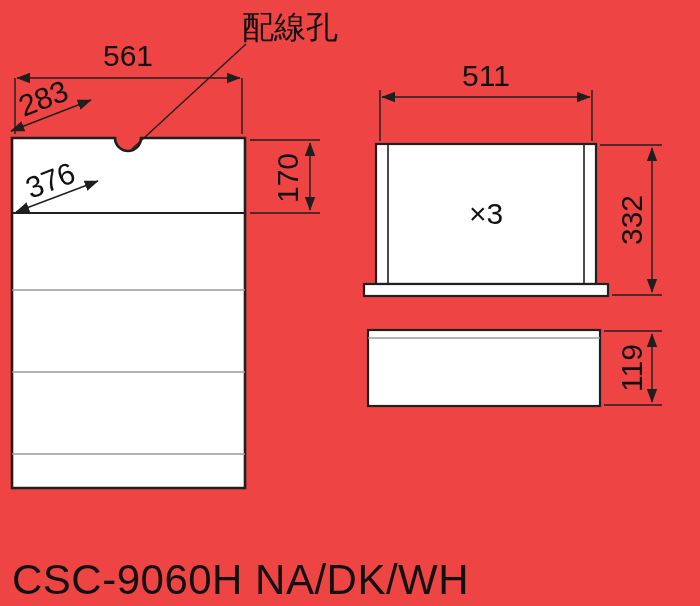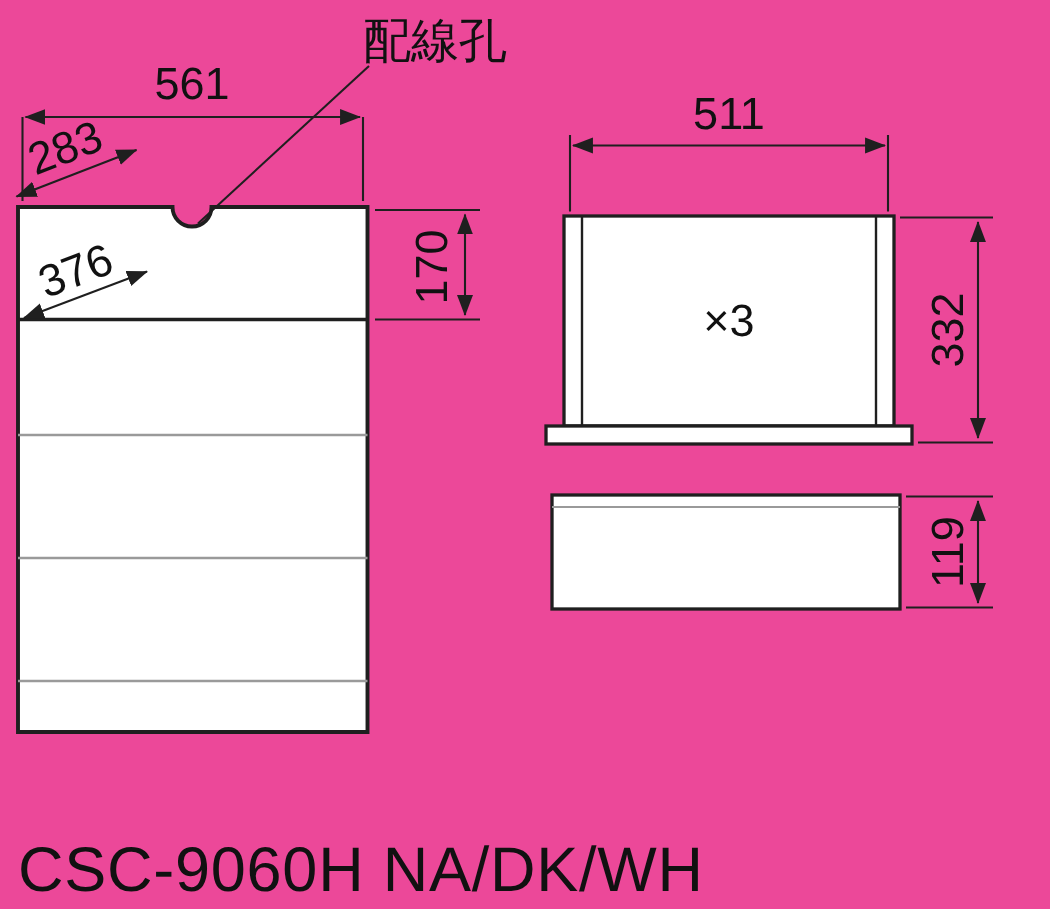--- a/index.html
+++ b/index.html
@@ -4,21 +4,21 @@
 <style>
   html, body {
     margin: 0;
     padding: 0;
     background: #ffffff;
   }
   .canvas {
     position: relative;
     width: 700px;
     height: 606px;
-    background: #ec4899;
+    background: #ef4444;
     overflow: hidden;
     font-family: "Liberation Sans", sans-serif;
   }
   svg text {
     font-family: "Liberation Sans", sans-serif;
     fill: #111111;
   }
   .dim-num { font-size: 30px; }
   .cjk-label { font-size: 32px; }
   .qty-label { font-size: 30px; }

